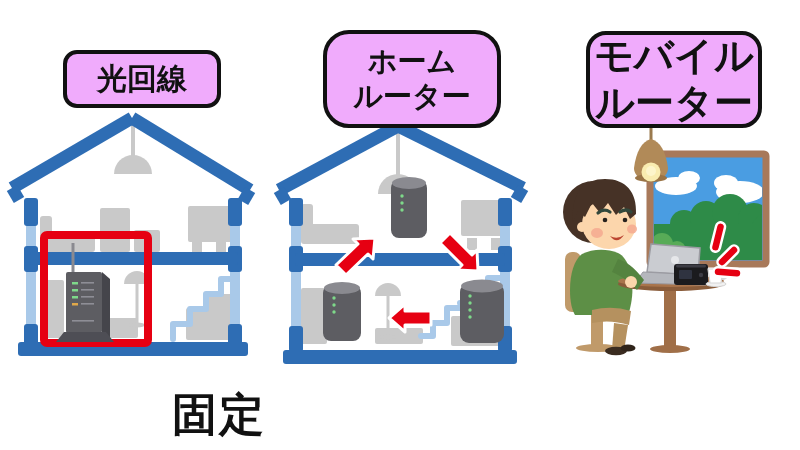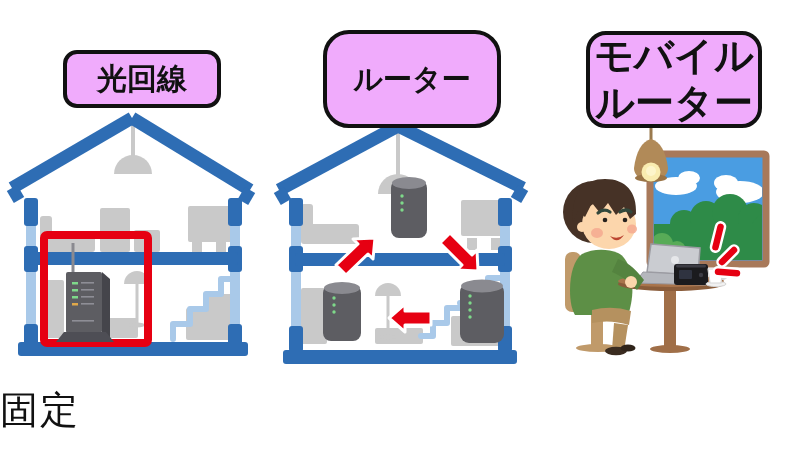--- a/index.html
+++ b/index.html
@@ -8,21 +8,21 @@
   #panel-fiber{left:0}
   #panel-home{left:267px}
   #panel-mobile{left:534px}
   .label-box{position:absolute;display:flex;flex-direction:column;align-items:center;justify-content:center;
     background:#f0abfc;border:4px solid var(--text_black,#111);font-weight:bold;color:var(--text_black,#111);
     line-height:1.2;z-index:2;text-align:center}
   .label-line:empty{display:none}
   #fiber-label{left:63px;top:50px;width:150px;height:50px;border-radius:14px;font-size:30px}
   #home-label{left:56px;top:30px;width:170px;height:90px;border-radius:26px;font-size:29px}
   #mobile-label{left:52px;top:31px;width:168px;height:89px;border-radius:20px;font-size:39px}
-  .caption{position:absolute;top:385px;width:100%;text-align:left;font-size:38px;font-weight:normal;
+  .caption{position:absolute;top:385px;width:100%;text-align:right;font-size:45px;font-weight:bold;
     color:var(--text_black,#111);letter-spacing:2px}
   .art{position:absolute;left:0;top:112px;width:266px;height:260px}
   .f-frame{fill:var(--house_frame_blue,#2e6db4)}
   .s-frame{stroke:var(--house_frame_blue,#2e6db4)}
   .f-lblue{fill:var(--house_inner_blue,#a9c9e9)}
   .s-lblue{stroke:var(--house_inner_blue,#a9c9e9)}
   .f-gray{fill:var(--furniture_gray,#c9c9c9)}
   .s-gray{stroke:var(--furniture_gray,#c9c9c9)}
   .f-red{fill:var(--accent_red,#e60012)}
   .s-red{stroke:var(--accent_red,#e60012)}
@@ -116,20 +116,21 @@
           <rect x="72" y="208" width="22" height="1.6"></rect>
         </g>
       </g>
     </svg>
 
     <div class="caption">固定</div>
   </section>
 
   <section class="panel" id="panel-home">
     <div class="label-box" id="home-label">
+      <span class="label-line">ホーム</span>
       <span class="label-line">ルーター</span>
     </div>
 
     <svg class="art" viewBox="0 0 266 260">
       <g class="f-gray">
         <rect x="34" y="92" width="12" height="36" rx="3"></rect>
         <rect x="34" y="112" width="58" height="20" rx="3"></rect>
         <rect x="194" y="88" width="48" height="36" rx="2"></rect>
         <rect x="200" y="126" width="10" height="12"></rect>
         <rect x="224" y="126" width="10" height="12"></rect>

